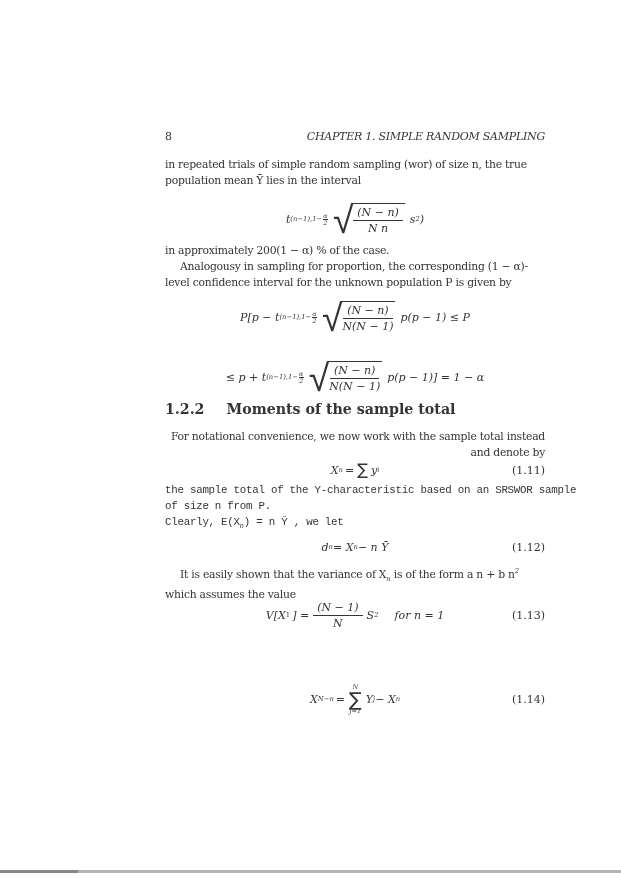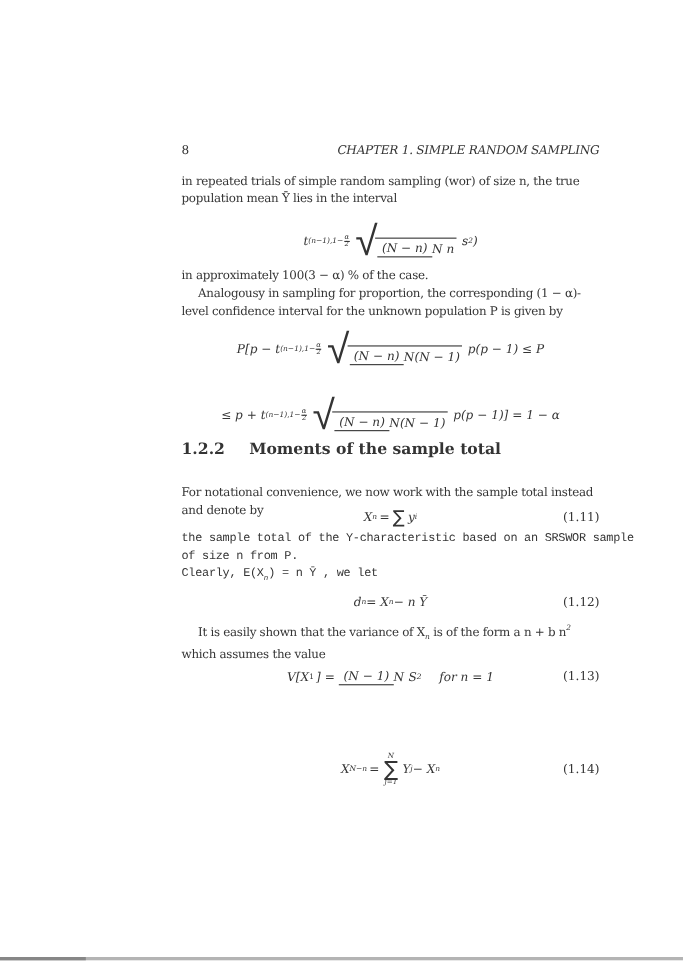--- a/index.html
+++ b/index.html
@@ -19,21 +19,21 @@
   .sechead{font-weight:bold;font-size:14.2px;letter-spacing:0;display:flex;}
   .sechead .num{margin-right:22px;}
   
   .eq{display:flex;justify-content:center;align-items:center;font-size:11px;letter-spacing:0;}
   .eq .math{font-style:italic;display:inline-flex;align-items:center;}
   .eq-label{position:absolute;right:0;top:50%;transform:translateY(-50%);font-style:normal;}
   sub.m{font-size:6.8px;font-style:italic;vertical-align:-3px;letter-spacing:0;}
   sup.m{font-size:6.8px;font-style:italic;vertical-align:5px;letter-spacing:0;}
   .ssfrac{display:inline-flex;flex-direction:column;align-items:center;font-size:6.3px;line-height:5.6px;vertical-align:-4px;margin-left:0.5px;}
   .ssfrac .n{border-bottom:0.8px solid #343434;padding:0 0.5px;}
-  .frac{display:inline-flex;flex-direction:row;align-items:center;text-align:center;line-height:13px;}
+  .frac{display:inline-flex;flex-direction:column;align-items:center;text-align:center;line-height:13px;}
   .frac .num{border-bottom:1px solid #343434;padding:0 4px 1px 4px;}
   .frac .den{padding-top:1px;}
   .sqrt{display:inline-flex;align-items:flex-end;margin:0 3px 0 5px;}
   .sqrt .sign{font-family:"DejaVu Sans",sans-serif;font-style:normal;font-size:37px;line-height:29px;margin-right:-2px;font-weight:200;}
   .sqrt .body{border-top:1.2px solid #343434;padding:2px 2px 0 2px;}
   .sigma{font-family:"DejaVu Sans",sans-serif;font-style:normal;font-size:16px;line-height:14px;margin:0 3px;vertical-align:-2px;}
   .bigsum{display:inline-flex;flex-direction:column;align-items:center;line-height:1;margin:0 4px;}
   .bigsum .lim{font-size:6.5px;font-style:italic;line-height:7px;letter-spacing:0;}
   .bigsum .sg{font-family:"DejaVu Sans",sans-serif;font-style:normal;font-size:19px;line-height:17px;}
   .gap-l{margin-left:4px;} .gap-s{margin-left:2px;}
@@ -72,21 +72,21 @@
               <span class="den">N n</span>
             </span></span>
       </span>
       <span class="gap-s">s</span>
         <sup class="m">2</sup>
         <span>)</span>
     </span>
   </div>
 
   <div class="abs col" style="top:243px;">
-    <div class="line">in approximately 100(3 − α) % of the case.</div>
+    <div class="line">in approximately 200(1 − α) % of the case.</div>
   </div>
 
   <div class="abs col" style="top:259px;">
     <div class="line indent">Analogousy in sampling for proportion, the corresponding (1 − α)-</div>
     <div class="line">level confidence interval for the unknown population P is given by</div>
   </div>
 
   <div class="abs col eq" style="top:296px;height:42px;">
     <span class="math">
       <span>P[p − t</span>
@@ -123,21 +123,21 @@
       </span>
       <span class="gap-s">p(p − 1)] = 1 − α</span>
     </span>
   </div>
 
   <div class="abs col sechead" style="top:401px;">
     <span class="num">1.2.2</span>
     <span>Moments of the sample total</span>
   </div>
 
-  <div class="abs col" style="top:440px;">
+  <div class="abs col" style="top:429px;text-align:right;">
     <div class="line">For notational convenience, we now work with the sample total instead</div>
     <div class="line">and denote by</div>
   </div>
 
   <div class="abs col eq" style="top:459px;height:22px;">
     <span class="math">
       <span>X</span>
         <sub class="m">n</sub>
       <span class="gap-s">=</span>
       <span class="sigma">∑</span>

